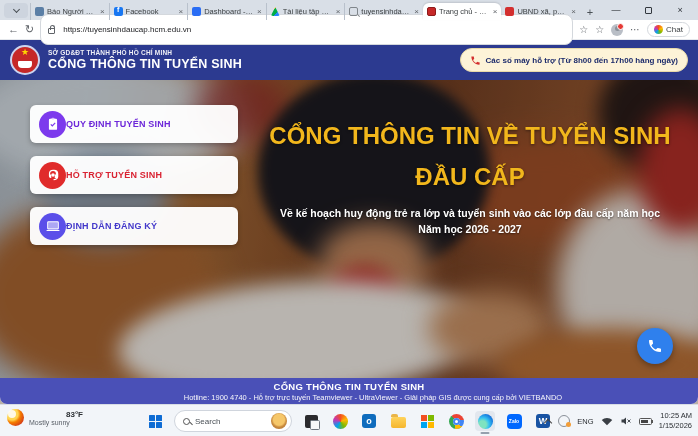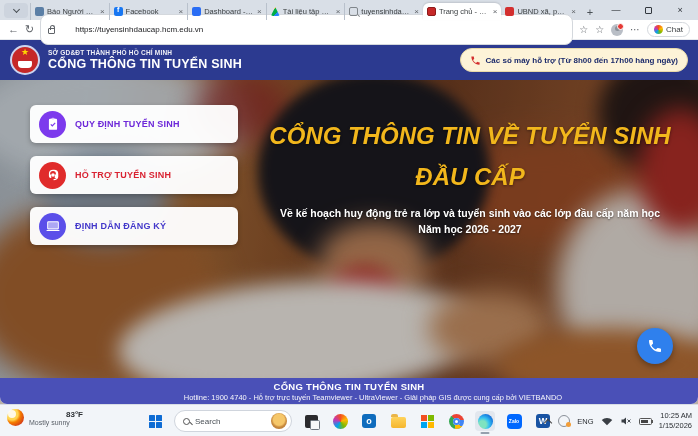--- a/index.html
+++ b/index.html
@@ -39,21 +39,21 @@
   .newtab { flex:none; width:20px; height:17px; font-size:11px; color:#4a5056; display:flex; align-items:center; justify-content:center; }
   .wincontrols { flex:none; display:flex; height:20px; align-self:flex-start; }
   .wc { width:32px; height:20px; display:flex; align-items:center; justify-content:center; font-size:9px; color:#33383e; }
   .wc-restore-box { width:7px; height:7px; border:1px solid #33383e; border-radius:1px; }
 
   
   .addressbar { height:20px; background:#fff; display:flex; align-items:center; gap:6px; padding:0 8px;
                 border-bottom:1px solid #e4e7ec; }
   .navbtn { font-size:11px; color:#5f6368; line-height:1; flex:none; }
   .urlpill { flex:1 1 auto; height:31px; border:1px solid #d4d8dd; border-radius:8px; background:#fff;
-             display:flex; align-items:center; gap:20px; padding:0 7px; }
+             display:flex; align-items:center; gap:8px; padding:0 7px; }
   .lock { width:7px; height:6px; border:1px solid #5f6368; border-radius:1px; position:relative; margin-top:2px; flex:none; }
   .lock::before { content:""; position:absolute; left:1px; top:-4px; width:3px; height:4px;
                   border:1px solid #5f6368; border-bottom:none; border-radius:3px 3px 0 0; }
   .urltext { font-size:8px; color:#202124; white-space:nowrap; overflow:hidden; }
   .abicons { display:flex; align-items:center; gap:7px; flex:none; }
   .staricon { font-size:10px; color:#5f6368; line-height:1; }
   .avatar { width:12px; height:12px; border-radius:50%; background:#b9bec6; position:relative; }
   .avatar::before { content:""; position:absolute; left:3.5px; top:2px; width:5px; height:5px; border-radius:50%; background:#8a9099; }
   .avatar::after { content:""; position:absolute; right:-1px; top:-1px; width:5px; height:5px; border-radius:50%; background:#e53935; border:1px solid #fff; }
   .morebtn { font-size:10px; color:#5f6368; }
@@ -94,32 +94,32 @@
   .b-hand { left:428px; top:212px; width:122px; height:72px; background:#c08a5c; filter:blur(12px); }
   .b-shirt { left:558px; top:110px; width:165px; height:195px; background:#ddd6cc; filter:blur(12px); }
   .b-head2 { left:598px; top:-25px; width:125px; height:115px; background:#241812; filter:blur(10px); }
   .b-red2 { left:638px; top:28px; width:85px; height:125px; background:#a82920; filter:blur(12px); }
   .b-desk { left:498px; top:248px; width:225px; height:75px; background:#b06a2f; filter:blur(10px); }
   .hero-shade { position:absolute; inset:0; background:rgba(20,15,25,.22); }
 
   .hero-content { position:absolute; inset:0; z-index:2; }
   .menu { position:absolute; left:30px; top:25px; width:208px; display:flex; flex-direction:column; gap:13px; }
   .menubtn { height:38px; background:rgba(255,255,255,.96); border-radius:6px; display:flex; align-items:center;
-             gap:9px; padding:0 9px; box-shadow:0 2px 5px rgba(0,0,0,.25); cursor:pointer; }
+             padding:0 9px; box-shadow:0 2px 5px rgba(0,0,0,.25); cursor:pointer; }
   .mico { width:27px; height:27px; border-radius:50%; display:flex; align-items:center; justify-content:center; flex:none; }
   .mico-1 { background:#7c3aed; }
   .mico-2 { background:#e02b2b; }
   .mico-3 { background:#5b4fe9; }
   .mlabel { font-size:9px; font-weight:bold; letter-spacing:.2px; white-space:nowrap; }
   .mlabel-1 { color:#6d28d9; }
   .mlabel-2 { color:#d92332; }
   .mlabel-3 { color:#4338ca; }
 
   .herotitle { position:absolute; left:252px; top:42px; width:436px; text-align:center; }
-  .ht1,.ht2 { font-size:24px; font-weight:bold; color:#f2b71c; text-shadow:0 1px 3px rgba(0,0,0,.45); line-height:1.2;font-style:italic; }
+  .ht1,.ht2 { font-size:24px; font-weight:bold; color:#f2b71c; text-shadow:0 1px 3px rgba(0,0,0,.45); line-height:1.2; }
   .ht2 { margin-top:12px; }
   .hsub { margin-top:13px; font-size:10.5px; font-weight:bold; color:#fff; line-height:1.55;
           text-shadow:0 1px 2px rgba(0,0,0,.5); }
 
   .phonefab { position:absolute; right:25px; bottom:14px; width:36px; height:36px; border-radius:50%;
               background:#2f80ed; display:flex; align-items:center; justify-content:center;
               box-shadow:0 2px 6px rgba(0,0,0,.35); cursor:pointer; }
 
   
   .sitefooter { height:26px; background:#4a50b7; color:#fff; text-align:center; padding-top:3px; }

